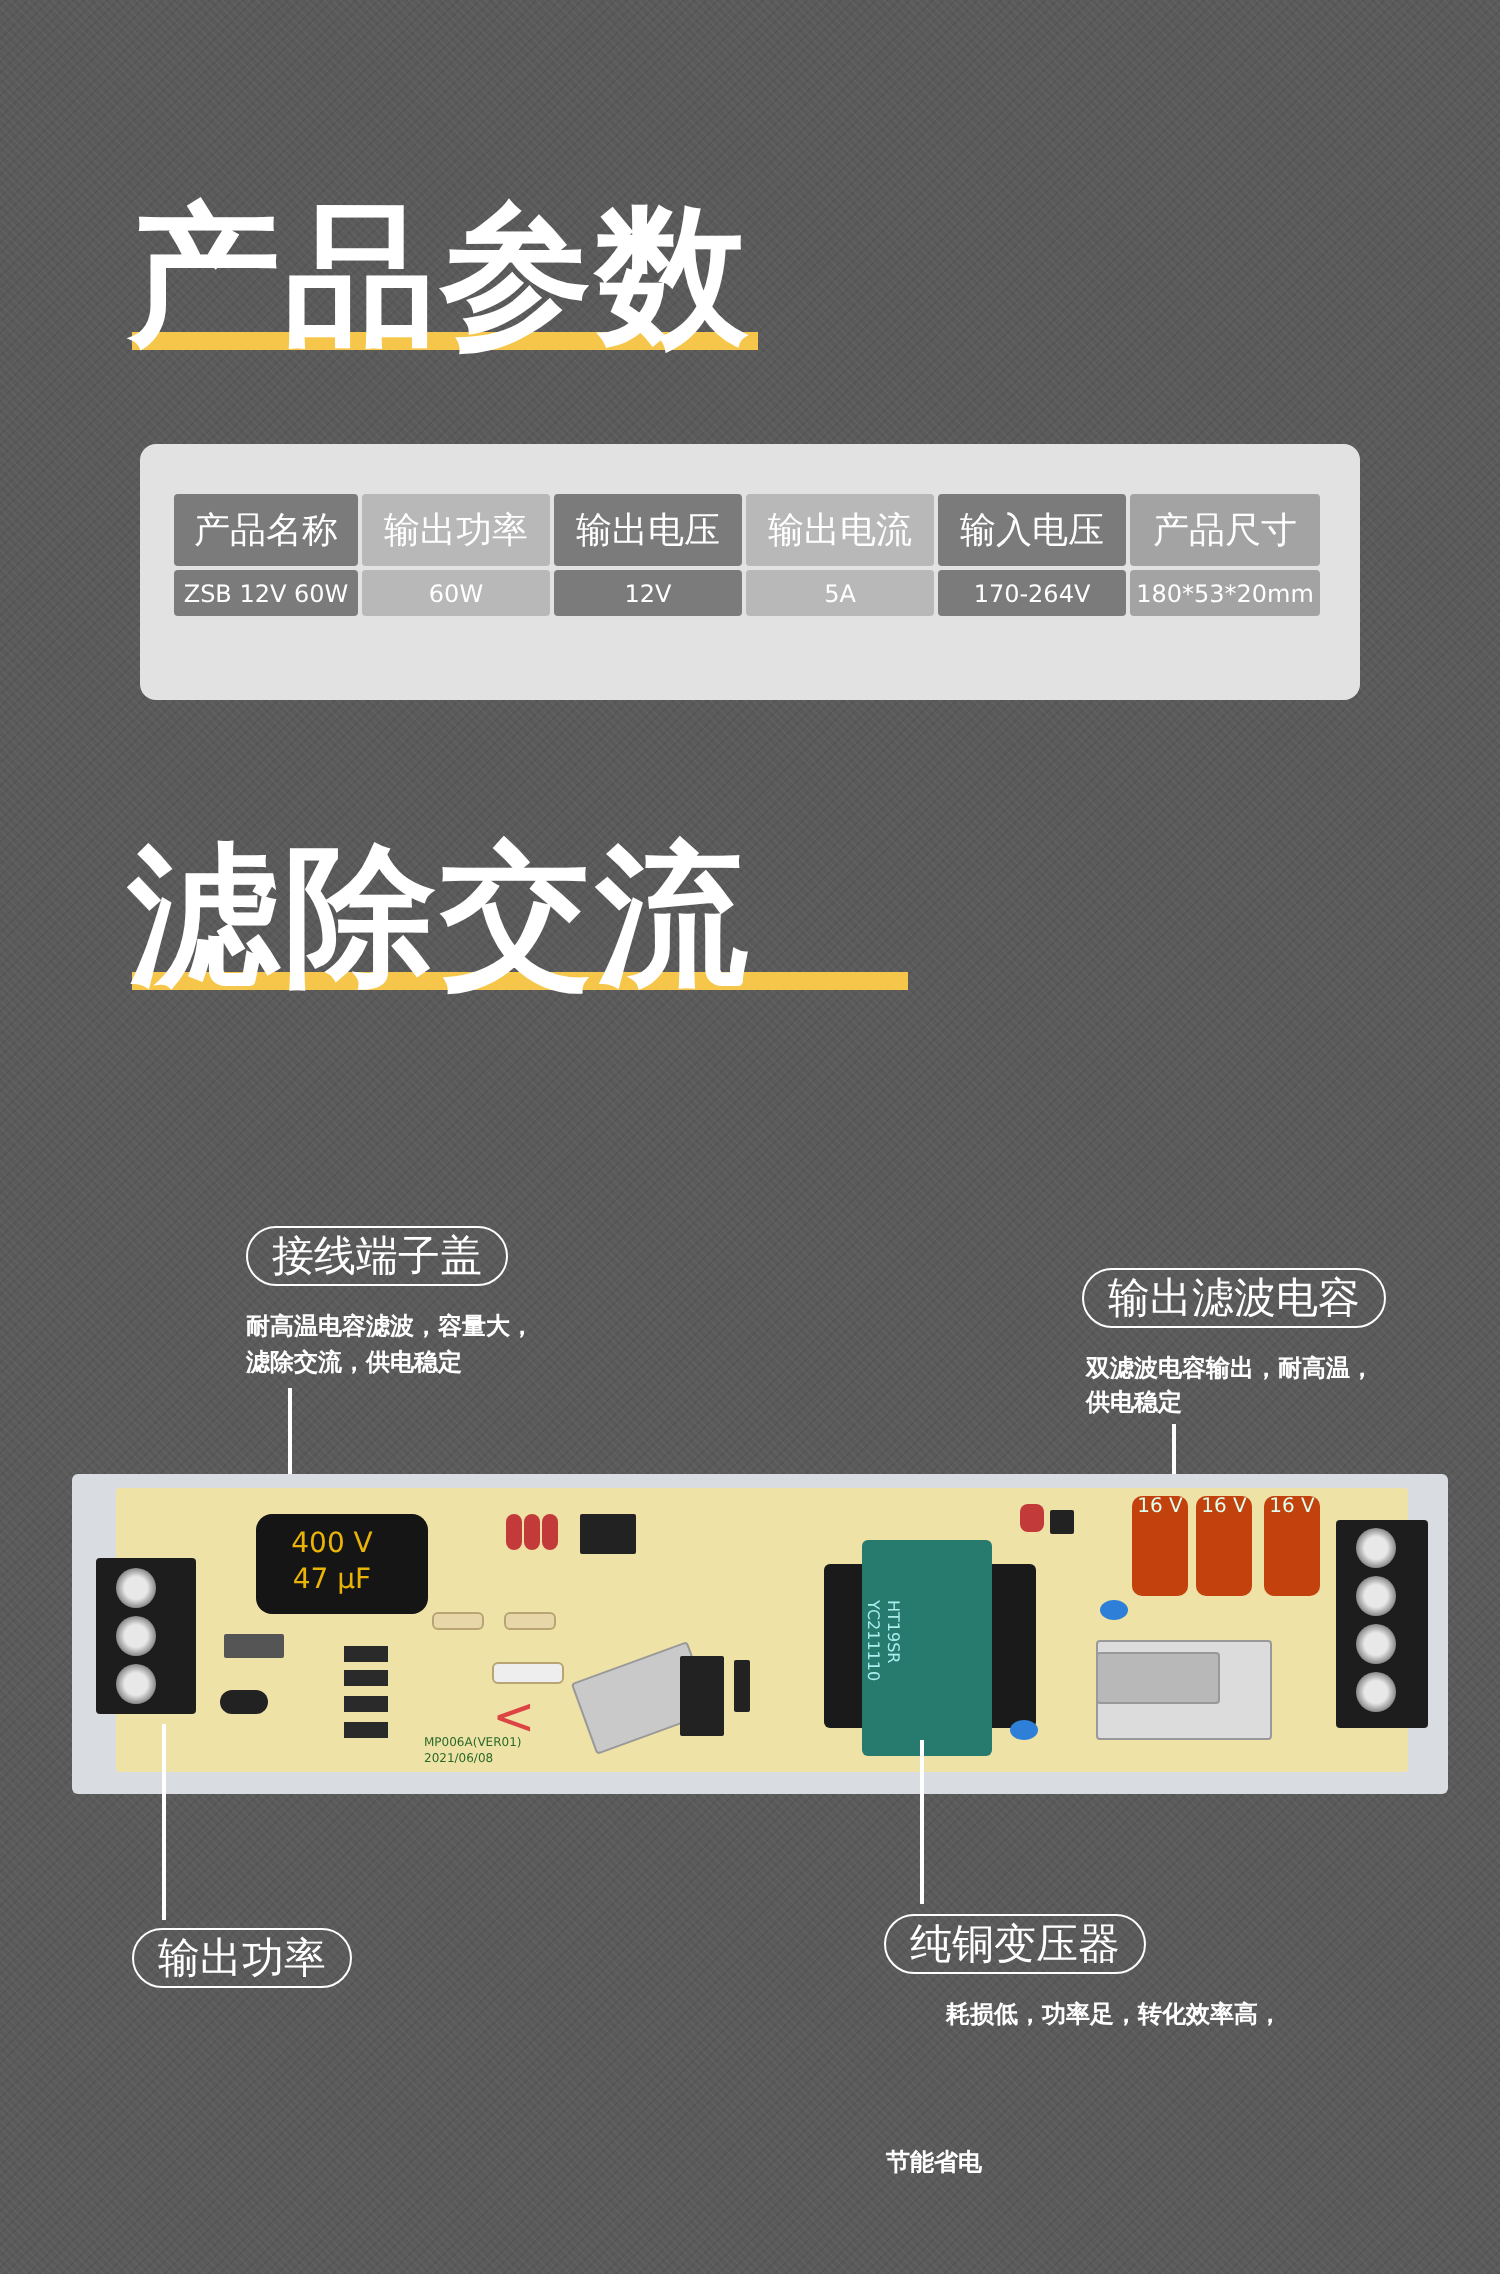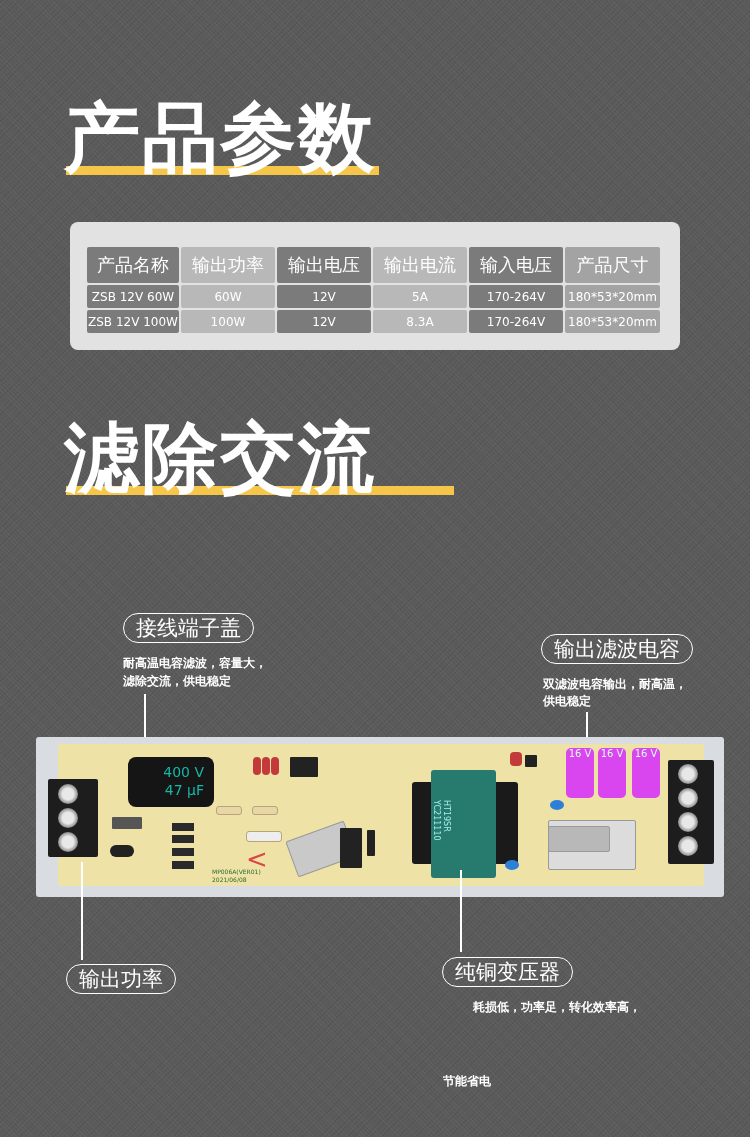--- a/index.html
+++ b/index.html
@@ -56,25 +56,25 @@
     position: absolute; left: 58px; top: 744px; width: 646px; height: 142px;
     background: #efe2a6; border-radius: 2px;
   }
   .terminal { position: absolute; background: #1d1d1d; border-radius: 2px; }
   .screw {
     position: absolute; width: 20px; height: 20px; border-radius: 50%;
     background: radial-gradient(circle, #e8e8e8 0 40%, #8a8a8a 70%, #444 100%);
   }
   .cap-big {
     position: absolute; left: 128px; top: 757px; width: 86px; height: 50px;
-    background: #151515; border-radius: 8px; color: #14b8a6; font-size: 14px; text-align: right;
+    background: #151515; border-radius: 8px; color: #eab308; font-size: 14px; text-align: center;
     box-sizing: border-box; padding: 6px 10px 0 0; line-height: 18px;
   }
   .cap-g {
-    position: absolute; width: 28px; height: 50px; background: #d946ef; border-radius: 5px;
+    position: absolute; width: 28px; height: 50px; background: #c2410c; border-radius: 5px;
     color: #dfe; font-size: 10px; text-align: center;
   }
   .transformer {
     position: absolute; left: 431px; top: 770px; width: 65px; height: 108px; background: #267a6e; border-radius: 3px;
   }
   .core { position: absolute; background: #1a1a1a; border-radius: 3px; }
   .heatsink {
     position: absolute; background: #c9c9c9; border: 1px solid #999; border-radius: 2px;
   }
   .diode { position: absolute; width: 22px; height: 8px; background: #2a2a2a; }
@@ -107,28 +107,20 @@
     </thead>
     <tbody>
       <tr>
         <td class="c-dark">ZSB 12V 60W</td>
         <td class="c-light">60W</td>
         <td class="c-dark">12V</td>
         <td class="c-light">5A</td>
         <td class="c-dark">170-264V</td>
         <td class="c-mid">180*53*20mm</td>
       </tr>
-      <tr>
-        <td class="c-dark">ZSB 12V 100W</td>
-        <td class="c-light">100W</td>
-        <td class="c-dark">12V</td>
-        <td class="c-light">8.3A</td>
-        <td class="c-dark">170-264V</td>
-        <td class="c-mid">180*53*20mm</td>
-      </tr>
     </tbody>
   </table>
 </div>
 
 <div class="heading" style="top:420px;">
   <div class="bar" style="top:66px;width:388px;"></div>
   <div class="text">滤除交流</div>
 </div>
 
 <div class="pill" style="left:123px;top:613px;">接线端子盖</div>

